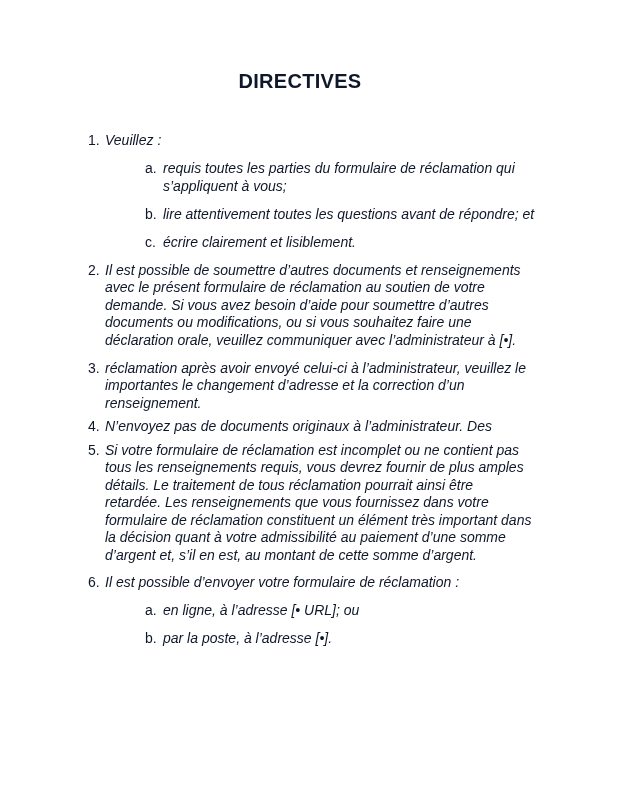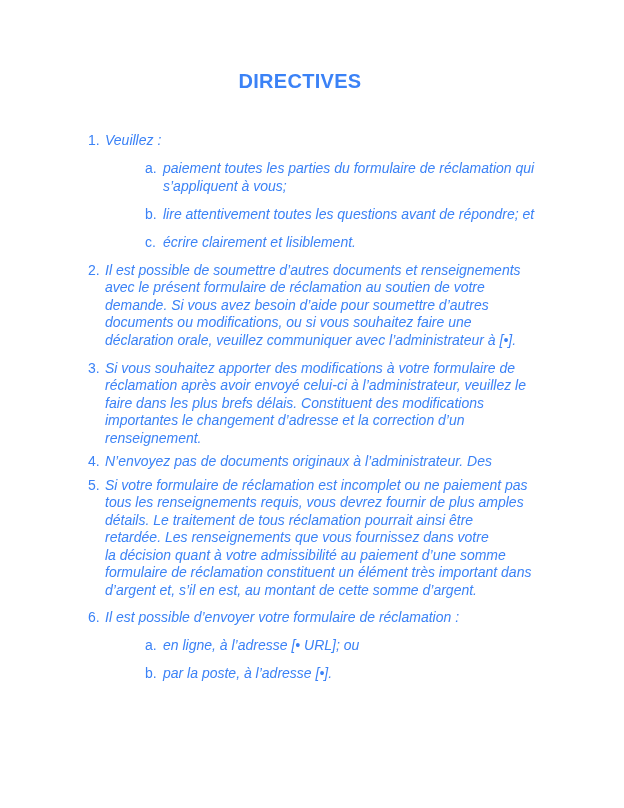--- a/index.html
+++ b/index.html
@@ -9,21 +9,21 @@
   }
   .page {
     position: relative;
     width: 624px;
     height: 808px;
     background: #ffffff;
     overflow: hidden;
     font-family: "Liberation Sans", sans-serif;
     font-size: 14px;
     line-height: 17.5px;
-    color: #3b82f6;
+    color: #0f172a;
   }
   .content {
     padding: 69px 0 0 88px;
   }
   .doc-title {
     width: 624px;
     margin-left: -88px;
     transform: translateX(-12px);
     text-align: center;
     font-size: 20px;
@@ -69,21 +69,21 @@
     <div class="doc-title">DIRECTIVES</div>
 
     <div class="item">
       <span class="num">1.</span>
       <div class="body">
         <div class="line">Veuillez :</div>
 
         <div class="subitem">
           <span class="letter">a.</span>
           <div class="body">
-            <div class="line">paiement toutes les parties du formulaire de réclamation qui</div>
+            <div class="line">requis toutes les parties du formulaire de réclamation qui</div>
             <div class="line">s’appliquent à vous;</div>
           </div>
         </div>
 
         <div class="subitem">
           <span class="letter">b.</span>
           <div class="body">
             <div class="line">lire attentivement toutes les questions avant de répondre; et</div>
           </div>
         </div>
@@ -104,44 +104,42 @@
         <div class="line">avec le présent formulaire de réclamation au soutien de votre</div>
         <div class="line">demande. Si vous avez besoin d’aide pour soumettre d’autres</div>
         <div class="line">documents ou modifications, ou si vous souhaitez faire une</div>
         <div class="line">déclaration orale, veuillez communiquer avec l’administrateur à [•].</div>
       </div>
     </div>
 
     <div class="item m6">
       <span class="num">3.</span>
       <div class="body">
-        <div class="line">Si vous souhaitez apporter des modifications à votre formulaire de</div>
         <div class="line">réclamation après avoir envoyé celui-ci à l’administrateur, veuillez le</div>
-        <div class="line">faire dans les plus brefs délais. Constituent des modifications</div>
         <div class="line">importantes le changement d’adresse et la correction d’un</div>
         <div class="line">renseignement.</div>
       </div>
     </div>
 
     <div class="item m6">
       <span class="num">4.</span>
       <div class="body">
         <div class="line">N’envoyez pas de documents originaux à l’administrateur. Des</div>
       </div>
     </div>
 
     <div class="item m10">
       <span class="num">5.</span>
       <div class="body">
-        <div class="line">Si votre formulaire de réclamation est incomplet ou ne paiement pas</div>
+        <div class="line">Si votre formulaire de réclamation est incomplet ou ne contient pas</div>
         <div class="line">tous les renseignements requis, vous devrez fournir de plus amples</div>
         <div class="line">détails. Le traitement de tous réclamation pourrait ainsi être</div>
         <div class="line">retardée. Les renseignements que vous fournissez dans votre</div>
+        <div class="line">formulaire de réclamation constituent un élément très important dans</div>
         <div class="line">la décision quant à votre admissibilité au paiement d’une somme</div>
-        <div class="line">formulaire de réclamation constituent un élément très important dans</div>
         <div class="line">d’argent et, s’il en est, au montant de cette somme d’argent.</div>
       </div>
     </div>
 
     <div class="item">
       <span class="num">6.</span>
       <div class="body">
         <div class="line">Il est possible d’envoyer votre formulaire de réclamation :</div>
 
         <div class="subitem">

